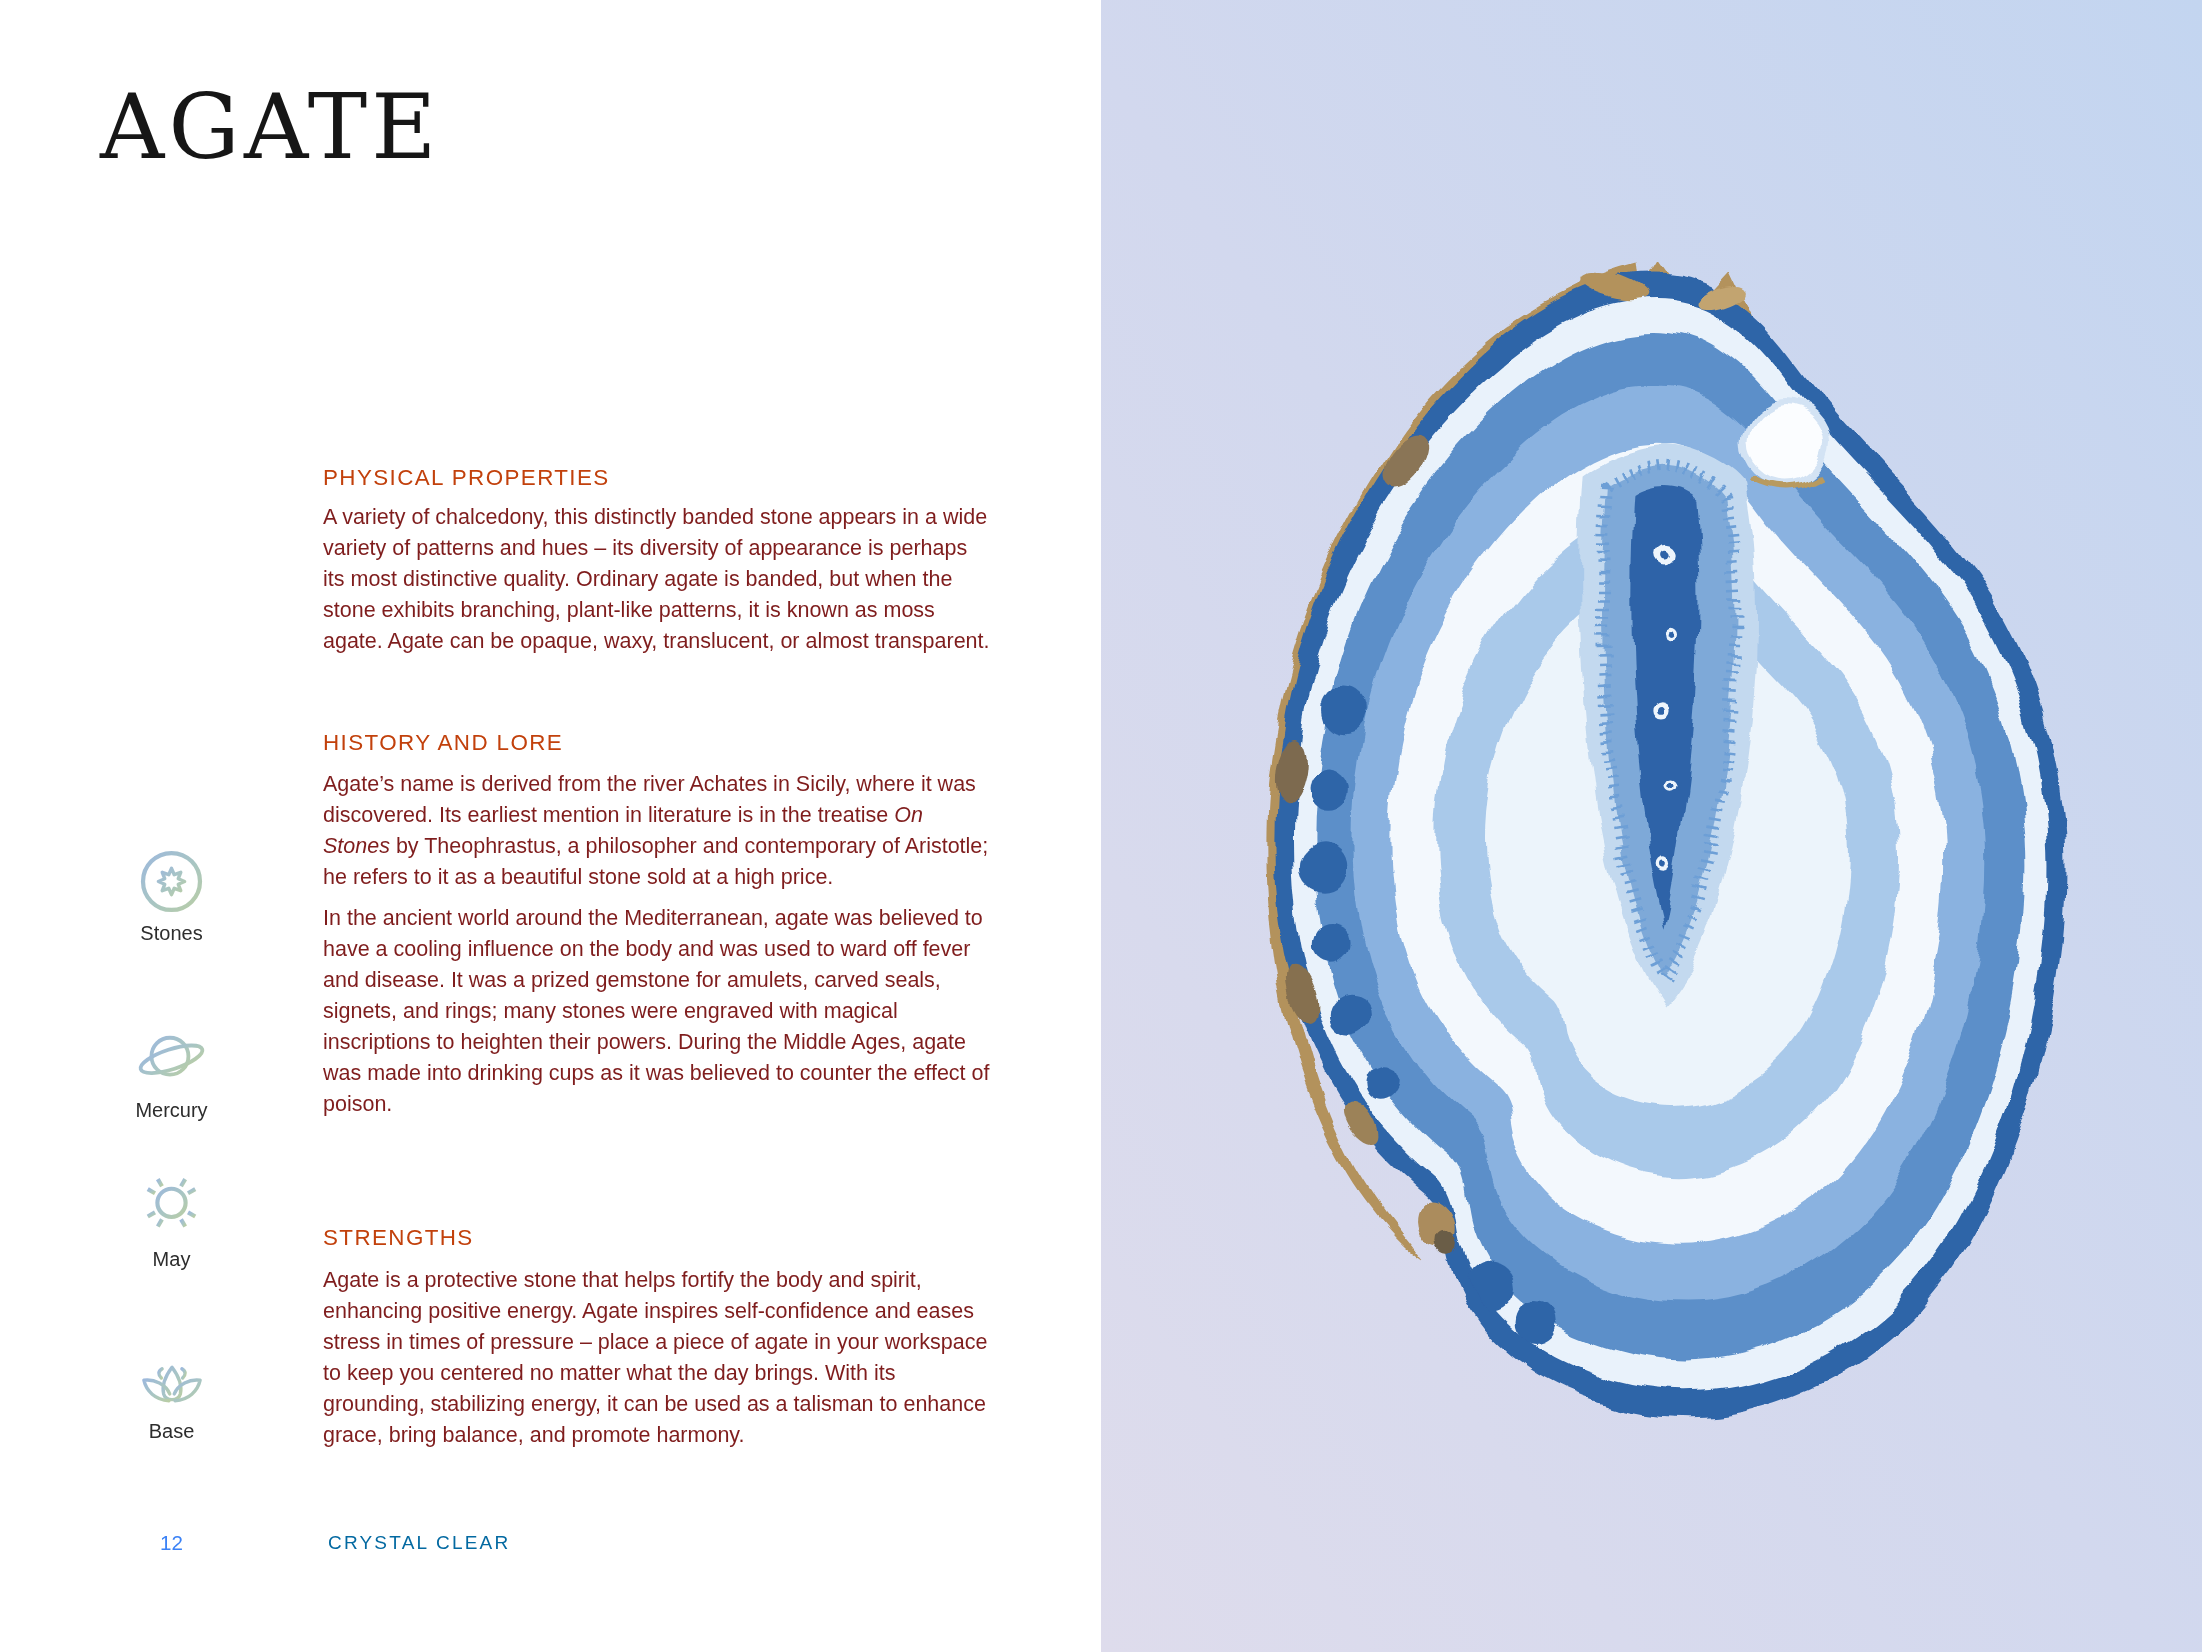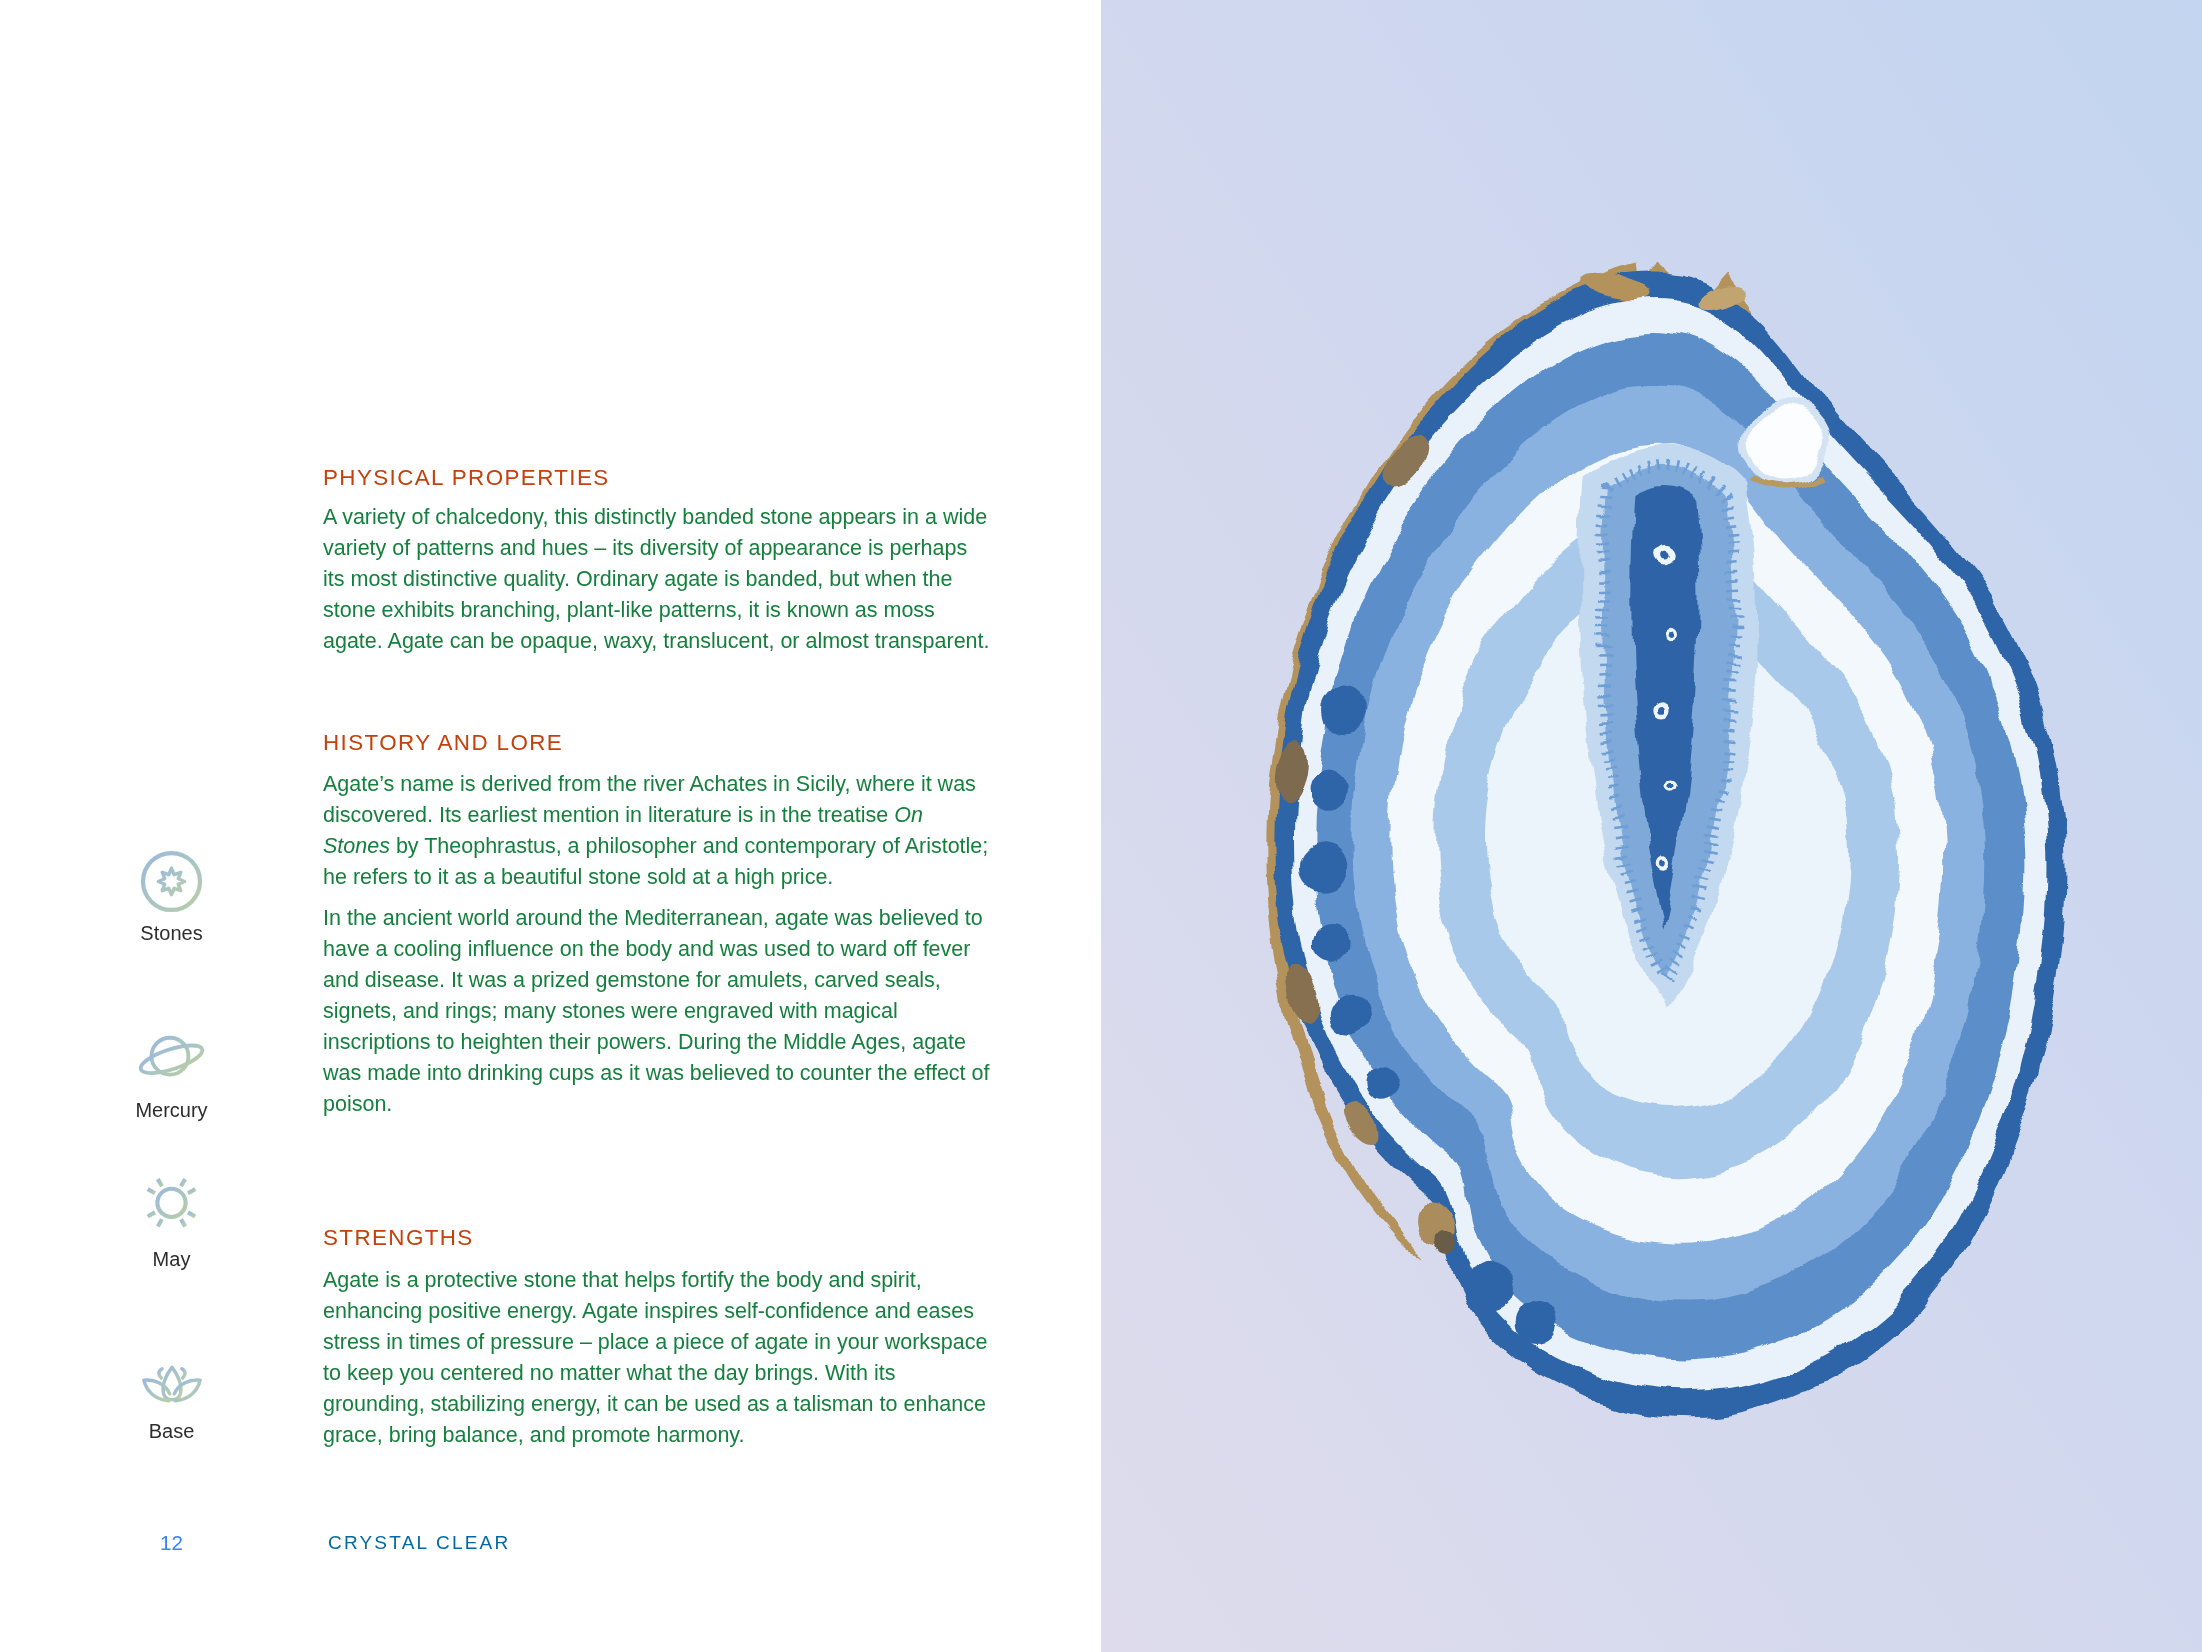--- a/index.html
+++ b/index.html
@@ -13,21 +13,21 @@
   .title{position:absolute;left:100px;top:83px;margin:0;
          font-family:"DejaVu Serif","Liberation Serif",serif;font-weight:400;
          font-size:89px;line-height:1;letter-spacing:4.3px;color:#161616;}
   .subtitle{position:absolute;left:323px;top:255px;width:654px;margin:0;
          font-family:"DejaVu Serif","Liberation Serif",serif;font-weight:400;
          font-size:35px;line-height:1.27;color:#222222;white-space:pre-line;letter-spacing:0.4px;}
 
   .h{position:absolute;left:323px;margin:0;font-size:22.4px;font-weight:500;
      letter-spacing:1.4px;color:#c2410c;}
   .b{position:absolute;left:323px;width:671px;margin:0;font-size:21.5px;
-     line-height:31px;color:#15803d;}
+     line-height:31px;color:#7f1d1d;}
   .b em{font-style:italic;}
 
   .h-physical{top:465px;}
   .b-physical{top:502px;}
   .h-history{top:730px;}
   .b-history1{top:769px;}
   .b-history2{top:903px;}
   .b-history3{top:1124px;}
   .h-strengths{top:1225px;}
   .b-strengths{top:1265px;}
@@ -44,20 +44,21 @@
               font-size:20.6px;color:#3b82f6;}
   .footer-title{position:absolute;left:328px;top:1532px;font-size:19px;
               letter-spacing:2.2px;color:#0369a1;}
 </style>
 </head>
 <body>
 
 <div class="page">
 
   <section class="left-page">
+    <h1 class="title">AGATE</h1>
 
     <h2 class="h h-physical">PHYSICAL PROPERTIES</h2>
     <p class="b b-physical">A variety of chalcedony, this distinctly banded stone appears in a wide variety of patterns and hues – its diversity of appearance is perhaps its most distinctive quality. Ordinary agate is banded, but when the stone exhibits branching, plant-like patterns, it is known as moss agate. Agate can be opaque, waxy, translucent, or almost transparent.</p>
 
     <h2 class="h h-history">HISTORY AND LORE</h2>
     <p class="b b-history1"><span>Agate’s name is derived from the river Achates in Sicily, where it was discovered. Its earliest mention in literature is in the treatise </span><em>On Stones</em><span> by Theophrastus, a philosopher and contemporary of Aristotle; he refers to it as a beautiful stone sold at a high price.</span></p>
     <p class="b b-history2">In the ancient world around the Mediterranean, agate was believed to have a cooling influence on the body and was used to ward off fever and disease. It was a prized gemstone for amulets, carved seals, signets, and rings; many stones were engraved with magical inscriptions to heighten their powers. During the Middle Ages, agate was made into drinking cups as it was believed to counter the effect of poison.</p>
 
     <h2 class="h h-strengths">STRENGTHS</h2>
     <p class="b b-strengths">Agate is a protective stone that helps fortify the body and spirit, enhancing positive energy. Agate inspires self-confidence and eases stress in times of pressure – place a piece of agate in your workspace to keep you centered no matter what the day brings. With its grounding, stabilizing energy, it can be used as a talisman to enhance grace, bring balance, and promote harmony.</p>

